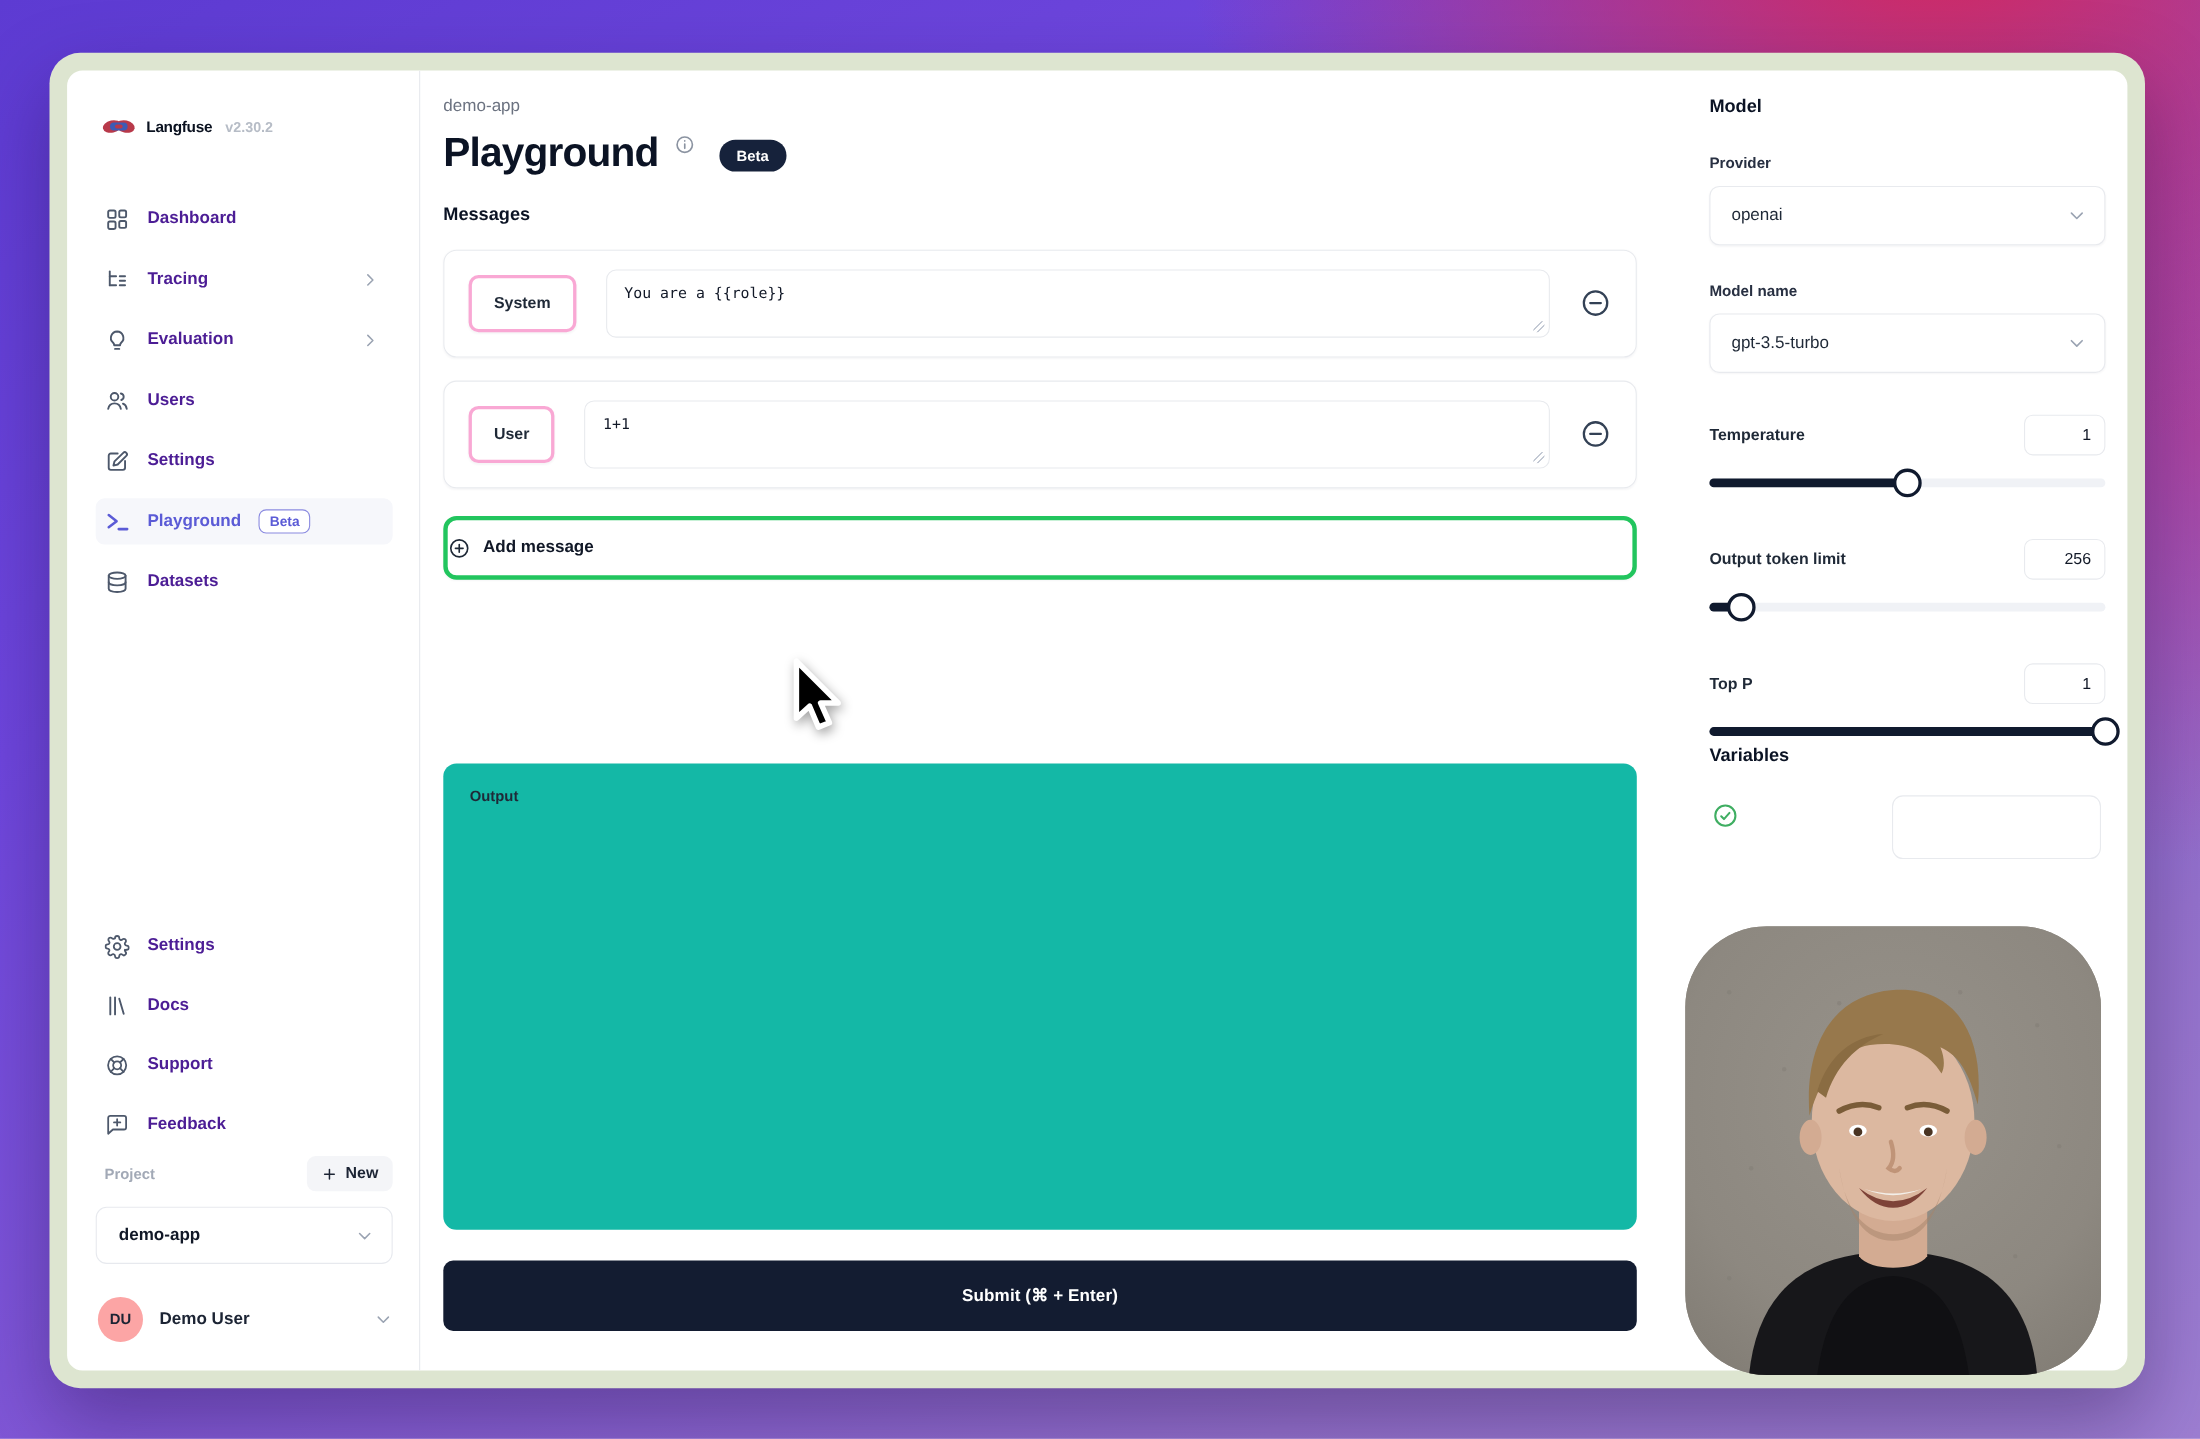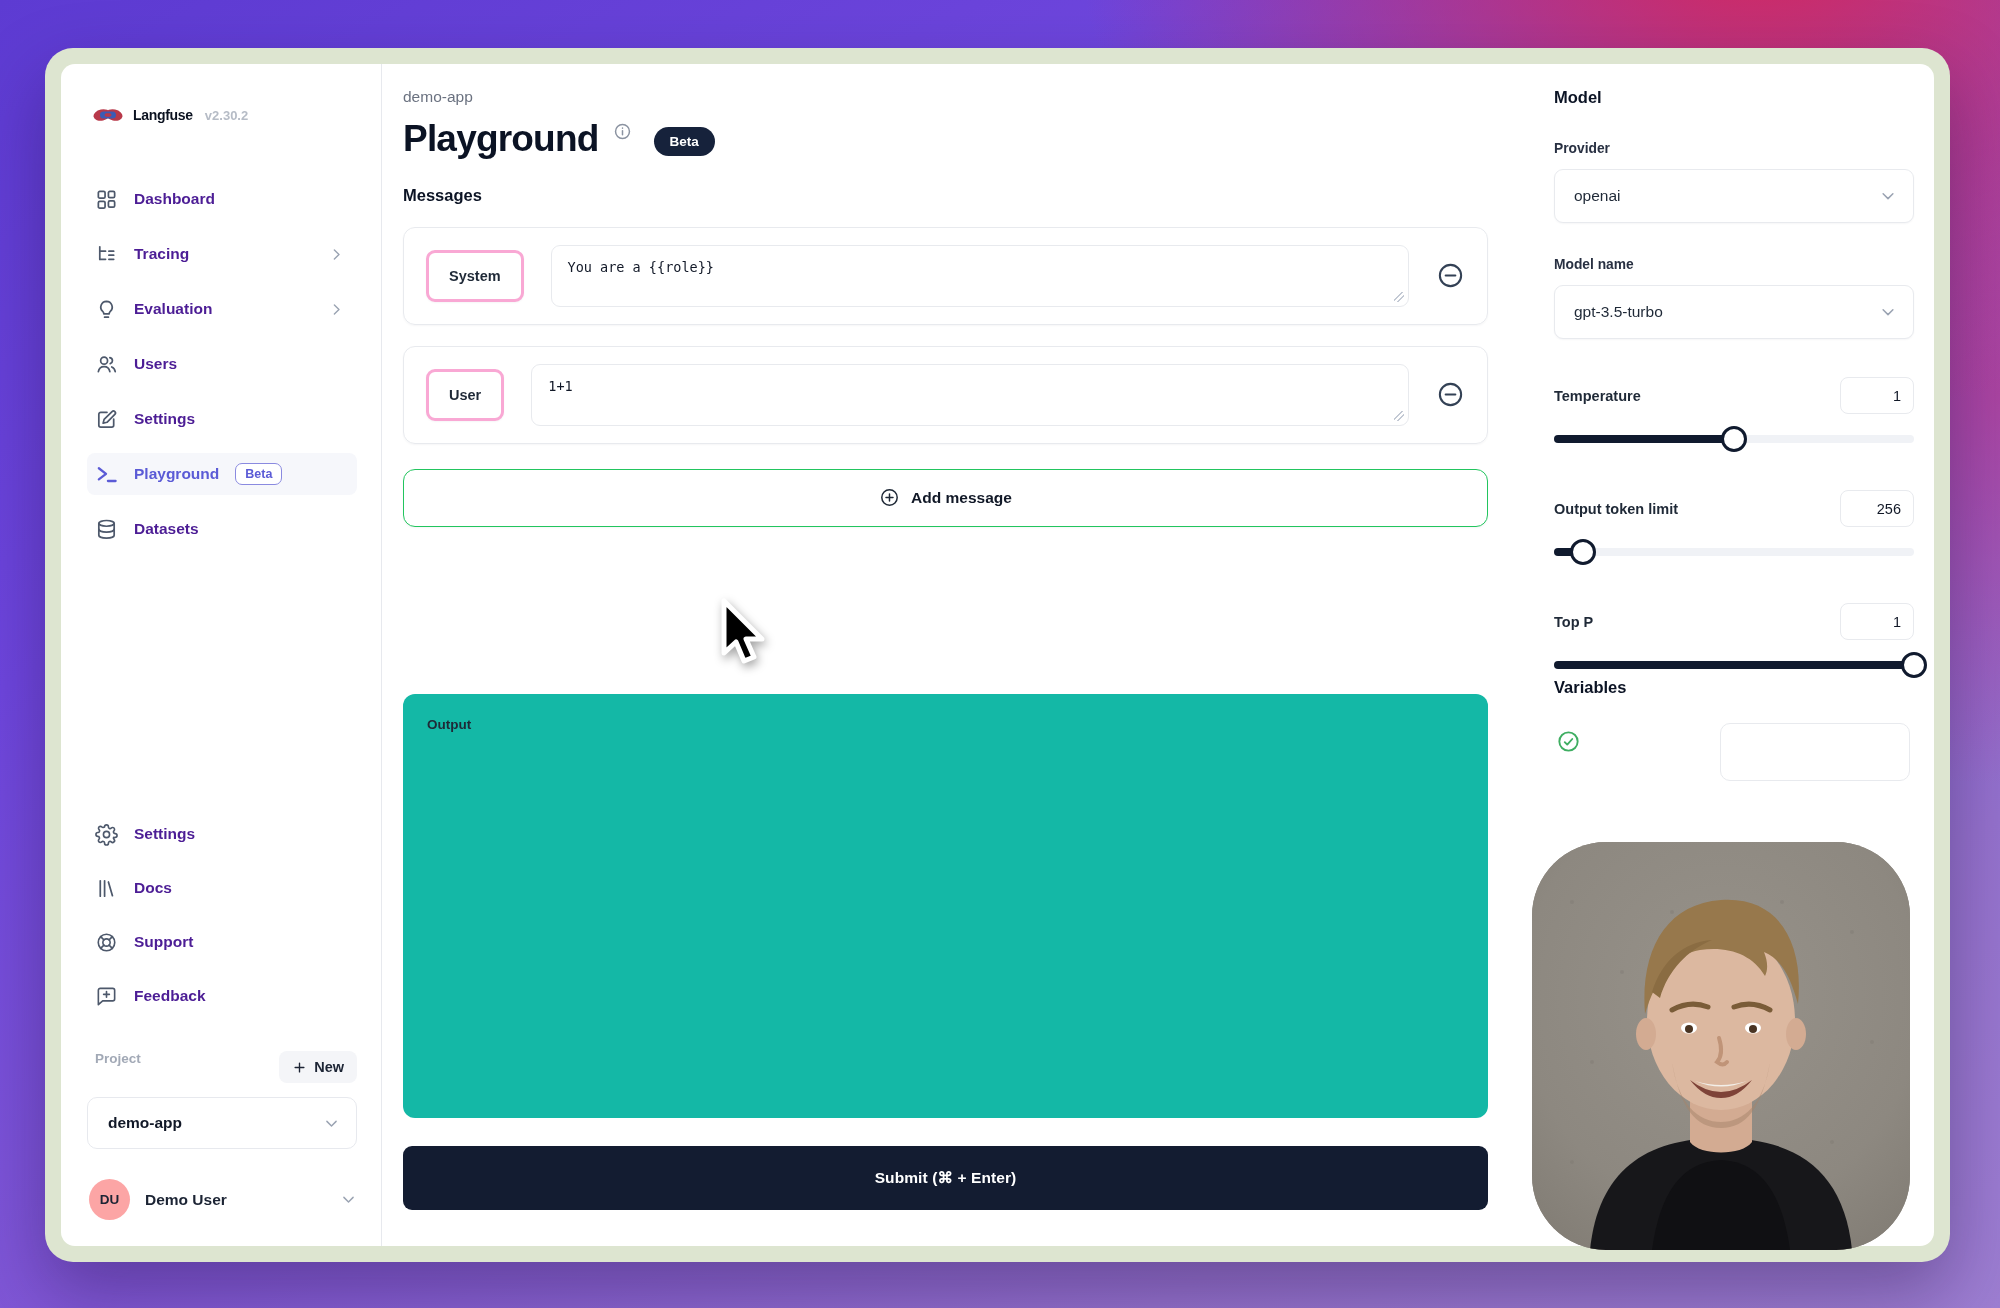--- a/index.html
+++ b/index.html
@@ -44,21 +44,21 @@
   .nav-item .chev { width:17px; height:17px; color:#9aa3b2; }
   .nav-item.active { background:#f6f7fb; color:#5b5bd6; }
   .nav-item.active .nicon { color:#5b5bd6; }
   .beta-chip {
     font-size:12.5px; font-weight:600; color:#5b5bd6;
     border:1px solid #8a8ae0; border-radius:7px; padding:3px 9px; background:#fff;
   }
   .sidebar-flex { flex:1; }
 
   .footer-nav { display:flex; flex-direction:column; gap:12px; }
-  .project-row { display:flex; justify-content:space-between; margin-top:34px; padding-left:8px; }
+  .project-row { display:flex; align-items:center; justify-content:space-between; margin-top:8px; padding-left:8px; }
   .project-label { font-size:13.5px; color:#a2a9b6; font-weight:600; }
   .new-btn {
     display:flex; align-items:center; gap:7px; background:#f4f5f8; border:none;
     border-radius:8px; padding:8px 13px; font-size:14.5px; font-weight:600; color:#1c2434; cursor:pointer;
     font-family:inherit;
   }
   .new-btn svg { width:15px; height:15px; }
   .project-select {
     margin-top:14px; height:52px; border:1px solid #e7e9ee; border-radius:10px;
     display:flex; align-items:center; justify-content:space-between; padding:0 16px 0 20px;
@@ -106,22 +106,22 @@
   }
   .resize-grip {
     position:absolute; right:5px; bottom:5px; width:10px; height:10px;
     background:
       linear-gradient(135deg, transparent 0 5px, #c3c9d4 5px 6.5px, transparent 6.5px 9px, #c3c9d4 9px 10.5px, transparent 10.5px);
   }
   .minus-btn { width:29px; height:29px; color:#334155; background:none; border:none; cursor:pointer; padding:0; }
   .minus-btn svg { width:100%; height:100%; }
 
   .add-card {
-    border:1px solid #22c55e; border-radius:12px; height:59px; margin-top:25px;
-    display:flex; align-items:center; justify-content:center; gap:11px;
+    border:4px solid #22c55e; border-radius:12px; height:59px; margin-top:25px;
+    display:flex; align-items:center; justify-content:flex-start; gap:11px;
     font-size:15.5px; font-weight:600; color:#111827; cursor:pointer; background:#fff;
     box-shadow:0 1px 2px rgba(16,24,40,.04);
   }
   .add-card svg { width:21px; height:21px; color:#1f2937; }
 
   .output-box {
     margin-top:167px; height:427px; background:#14b8a6; border-radius:12px; padding:21px 24px;
   }
   .output-label { font-size:13.5px; font-weight:bold; color:#1f2937; }
 

